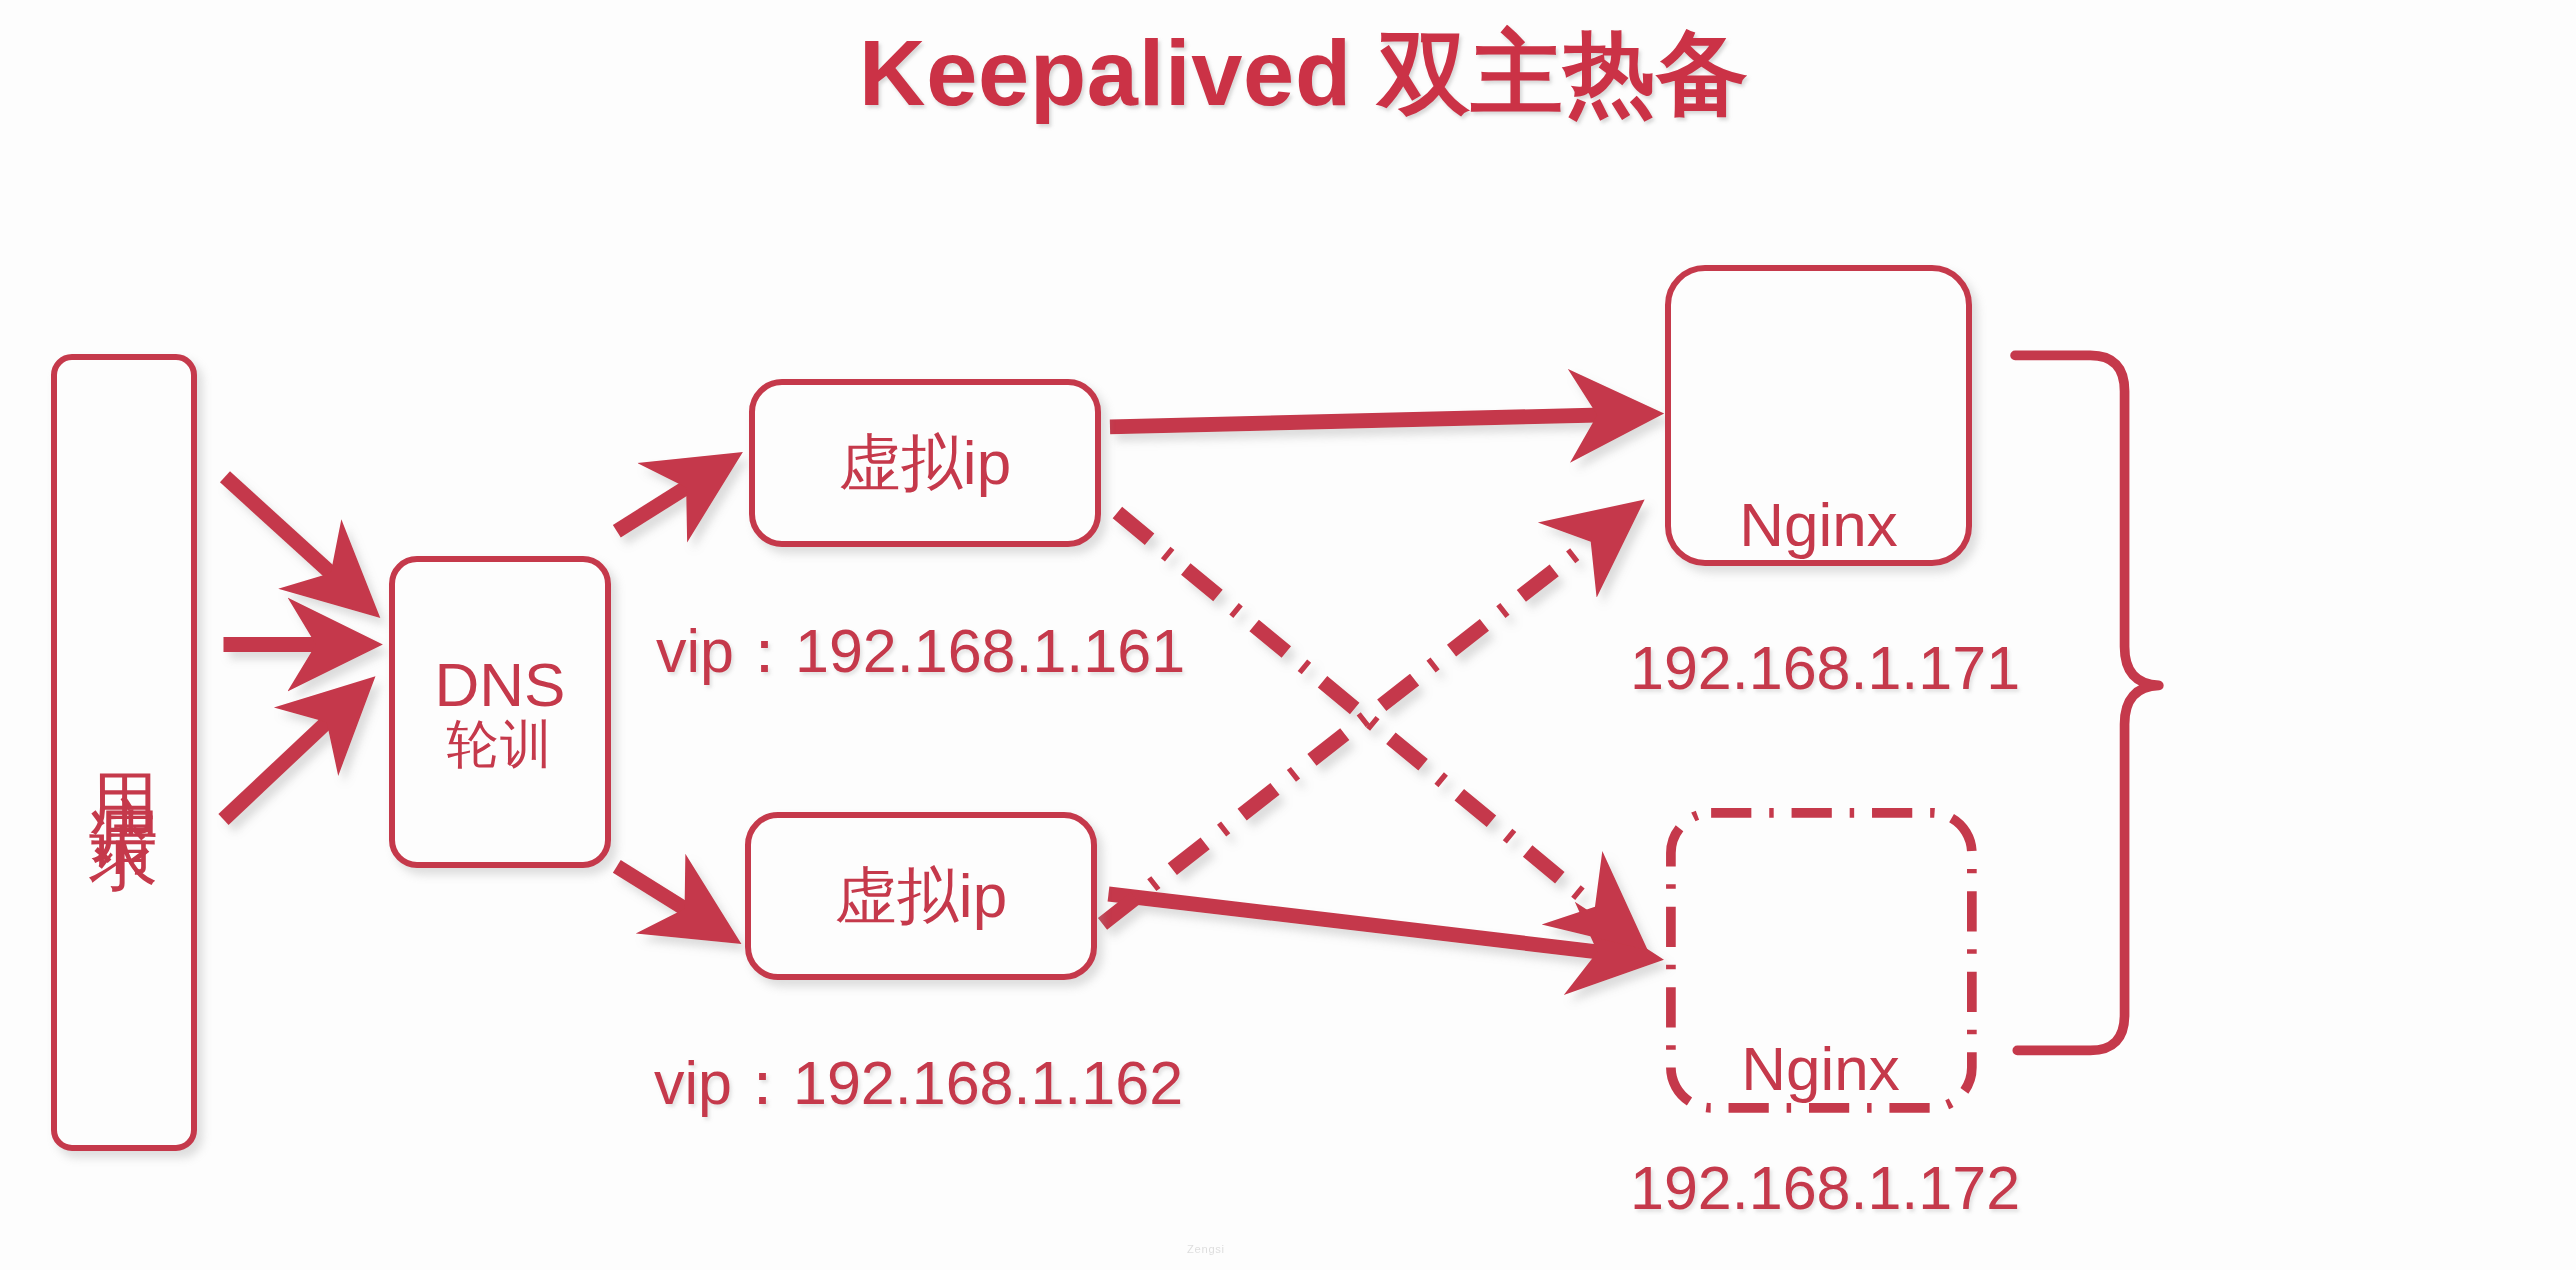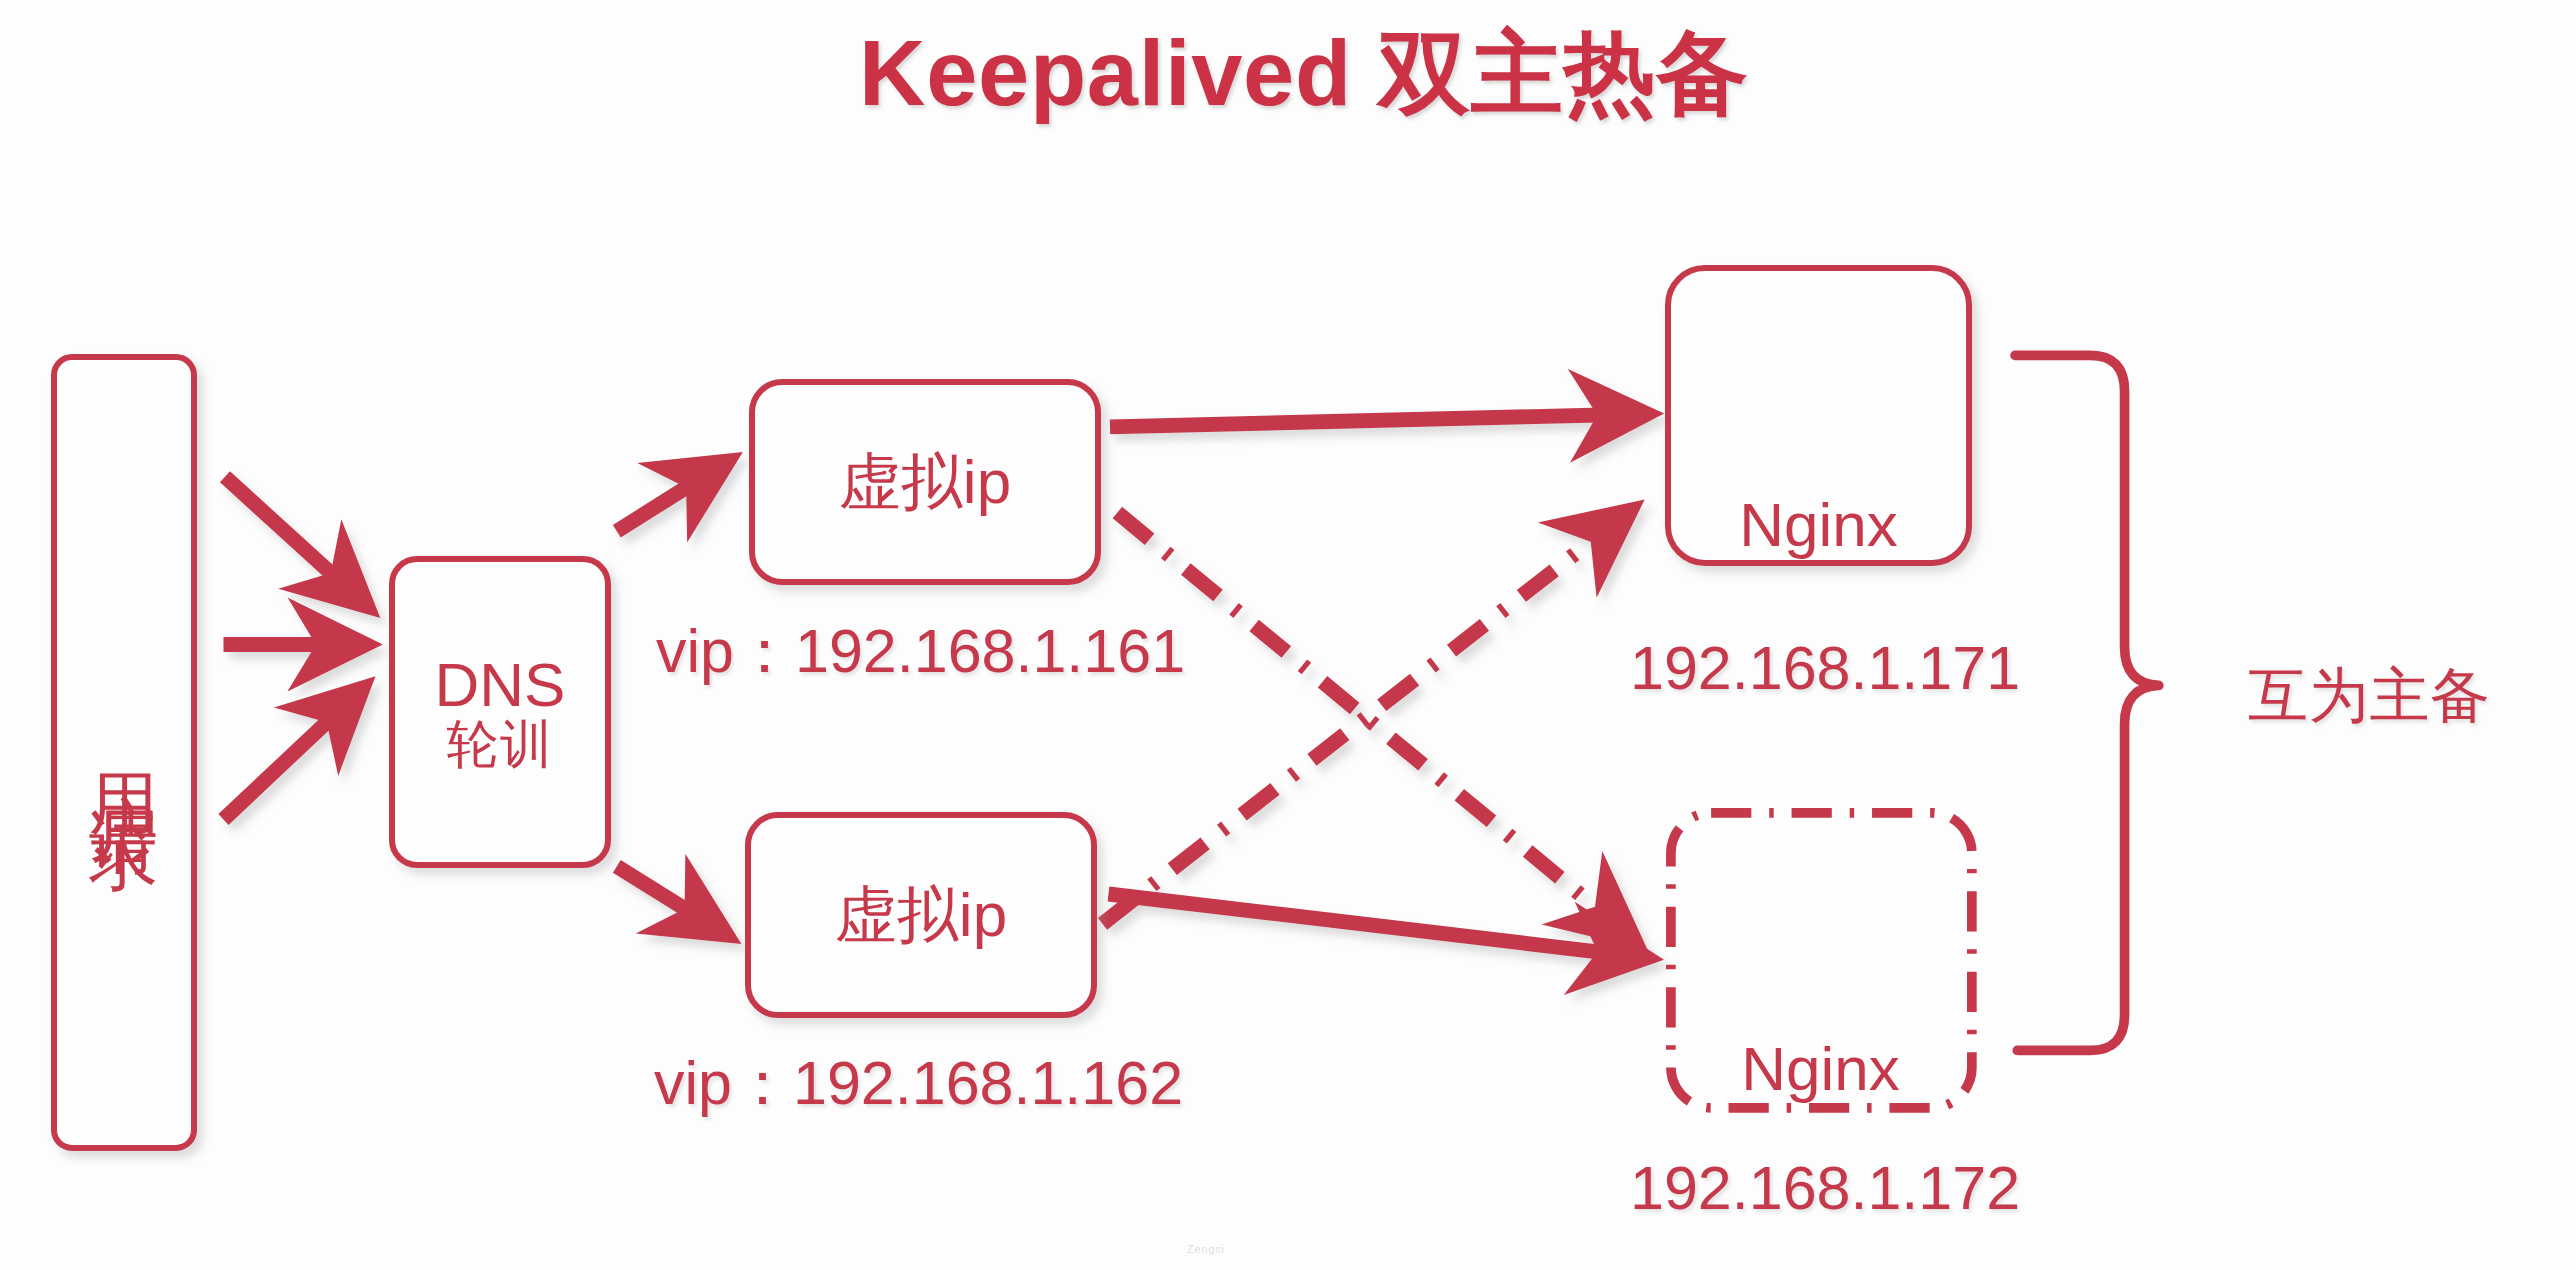--- a/index.html
+++ b/index.html
@@ -76,21 +76,21 @@
     border-radius: 28px;
     flex-direction: column;
     line-height: 1.06;
   }
   #dns-box .l1 { font-size: 62px; }
   #dns-box .l2 { font-size: 52px; letter-spacing: 1.5px; }
 
   
   .vip-box {
     width: 352px;
-    height: 206px;
+    height: 168px;
     border-radius: 33px;
     font-size: 62px;
   }
   #vip-box-1 { left: 749px; top: 379px; }
   #vip-box-2 { left: 745px; top: 812px; }
 
   
   .nginx-box {
     width: 307px;
     height: 301px;
@@ -218,18 +218,17 @@
   </div>
 
   <div id="nginx-box-2" class="node nginx-box" style="border-color:transparent;">
     <span>Nginx</span>
   </div>
 
   <div id="vip-label-1" class="label">vip：192.168.1.161</div>
   <div id="vip-label-2" class="label">vip：192.168.1.162</div>
   <div id="nginx-ip-1" class="label">192.168.1.171</div>
   <div id="nginx-ip-2" class="label">192.168.1.172</div>
-  <div id="ha-label" class="label">互为主备</div>
 
   <div id="watermark">Zengsi</div>
 
 </div>
 
 
 </body></html>

